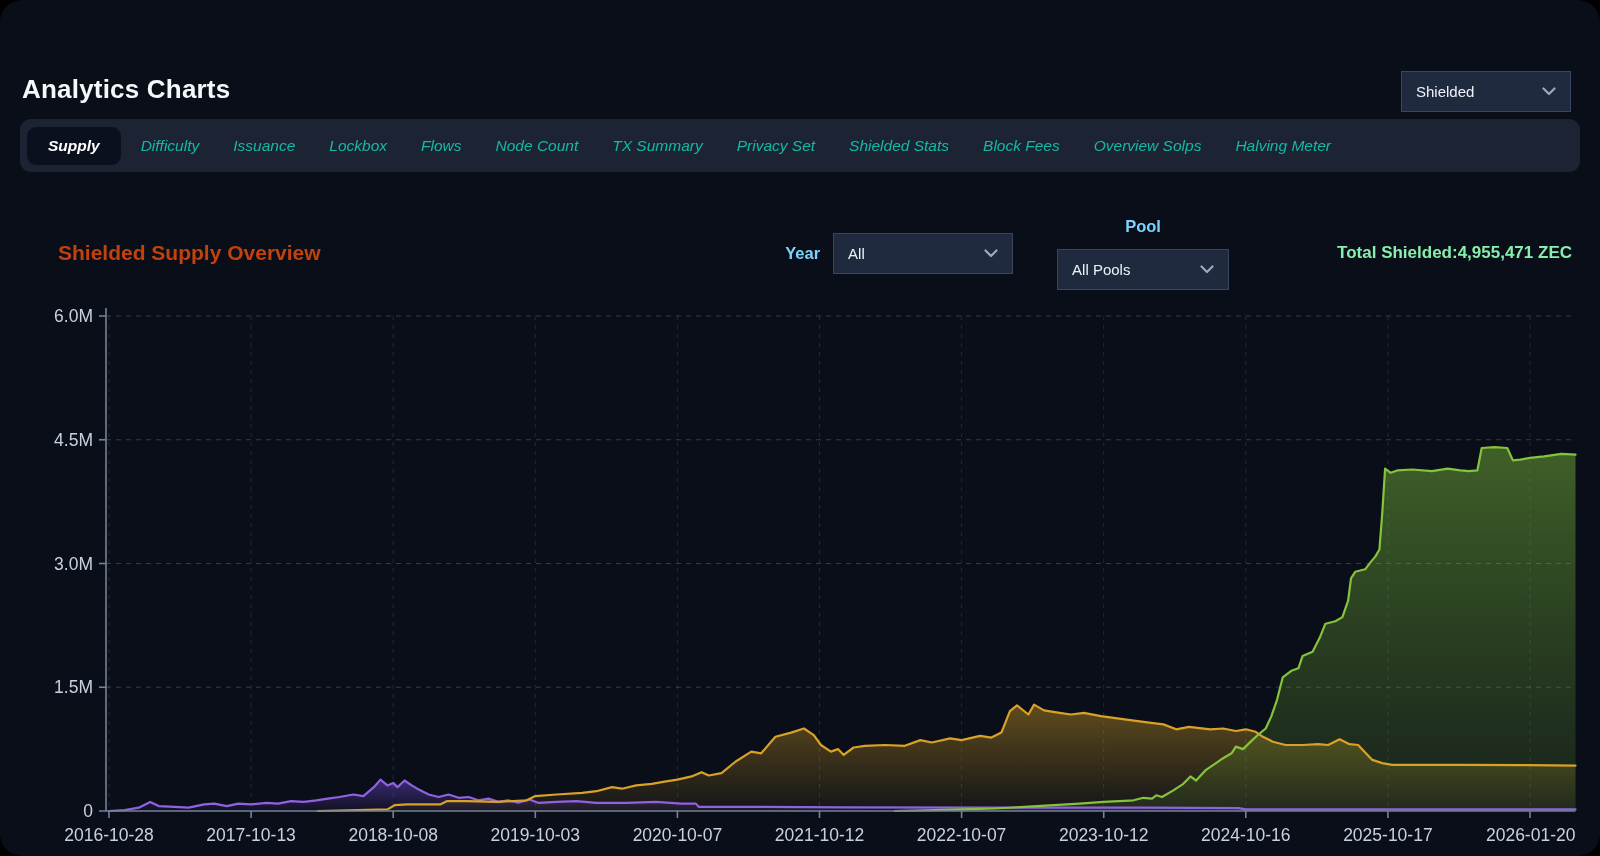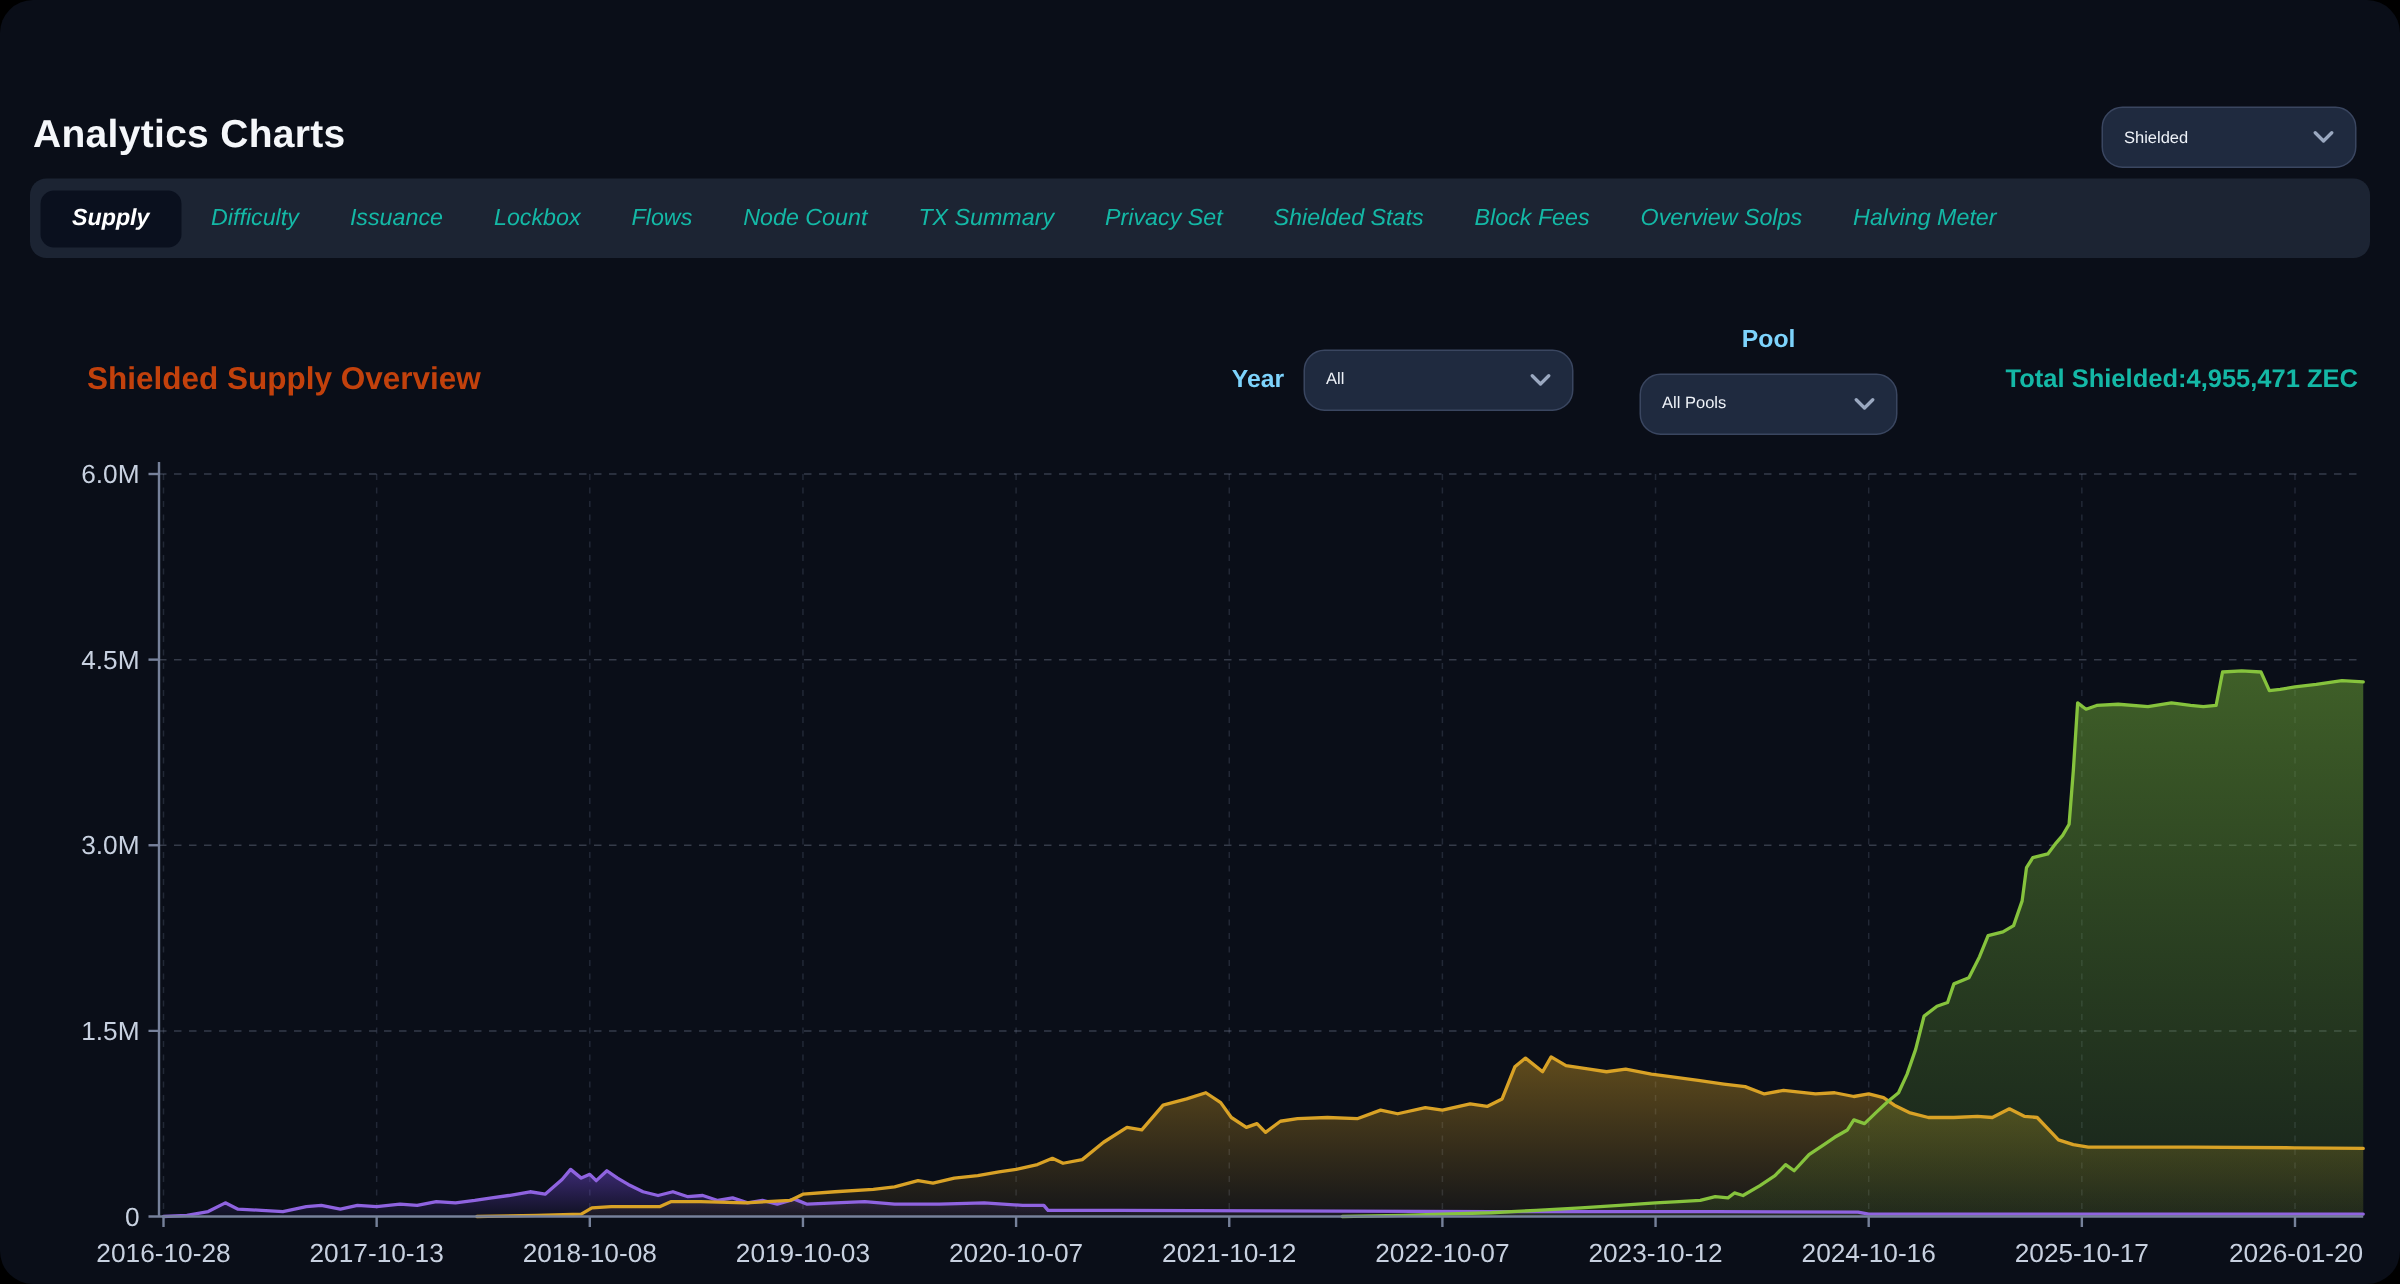--- a/index.html
+++ b/index.html
@@ -9,23 +9,23 @@
     position:absolute; inset:0; background:#0a0e18; border-radius:22px; overflow:hidden;
   }
   
   .hdr{ position:absolute; top:0; left:0; right:5px; height:100px;margin-top:44px; }
   .page-title{
     position:absolute; left:22px; top:30px;
     font-size:26px; font-weight:700; color:#f5f7fa; letter-spacing:.2px;
   }
   .select{
     display:flex; align-items:center; justify-content:space-between;
-    background:#1f2a3f; border:1px solid #3a4660; border-radius:14px;
+    background:#1f2a3f; border:1px solid #3a4660; border-radius:0;
     height:41px; padding:0 14px; cursor:pointer;
-    color:#eef2f8; font-size:11px;
+    color:#eef2f8; font-size:15px;
   }
   .select .chev{ margin-left:14px; display:flex; align-items:center; }
   .view-select{ position:absolute; top:27px; right:24px; width:170px; }
   
   .tabbar{
     position:absolute; top:119px; left:20px; right:20px; height:53px;
     background:#1c2433; border-radius:11px; display:flex; align-items:center;
     padding:6px 7px; gap:6px;font-style:italic;
   }
   .tab{
@@ -37,21 +37,21 @@
   .controls{
     position:absolute; top:232px; left:22px; right:28px; height:42px;
     display:flex; align-items:center;
   }
   .section-title{ font-size:21px; font-weight:700; color:#c2410c;margin-left:36px; }
   .ctl-label{ font-size:16.5px; font-weight:700; color:#7dd3fc; }
   .year-group{ margin-left:auto; display:flex; align-items:center; gap:13px; }
   .pool-group{ margin-left:44px; display:flex; align-items:center; gap:13px;flex-direction:column; }
   .year-select{ width:180px;text-align:center; }
   .pool-select{ width:172px; }
-  .total{ margin-left:72px; font-size:17px; font-weight:700; color:#14b8a6; white-space:nowrap; }
+  .total{ margin-left:108px; font-size:17px; font-weight:700; color:#86efac; white-space:nowrap; }
   
   .chart-wrap{ position:absolute; left:20px; top:296px; width:1560px; height:552px; }
   svg text{ font-family:"Liberation Sans","DejaVu Sans",sans-serif; }
 </style>
 </head>
 <body>
 
 <div class="window">
 
   <div class="hdr">

